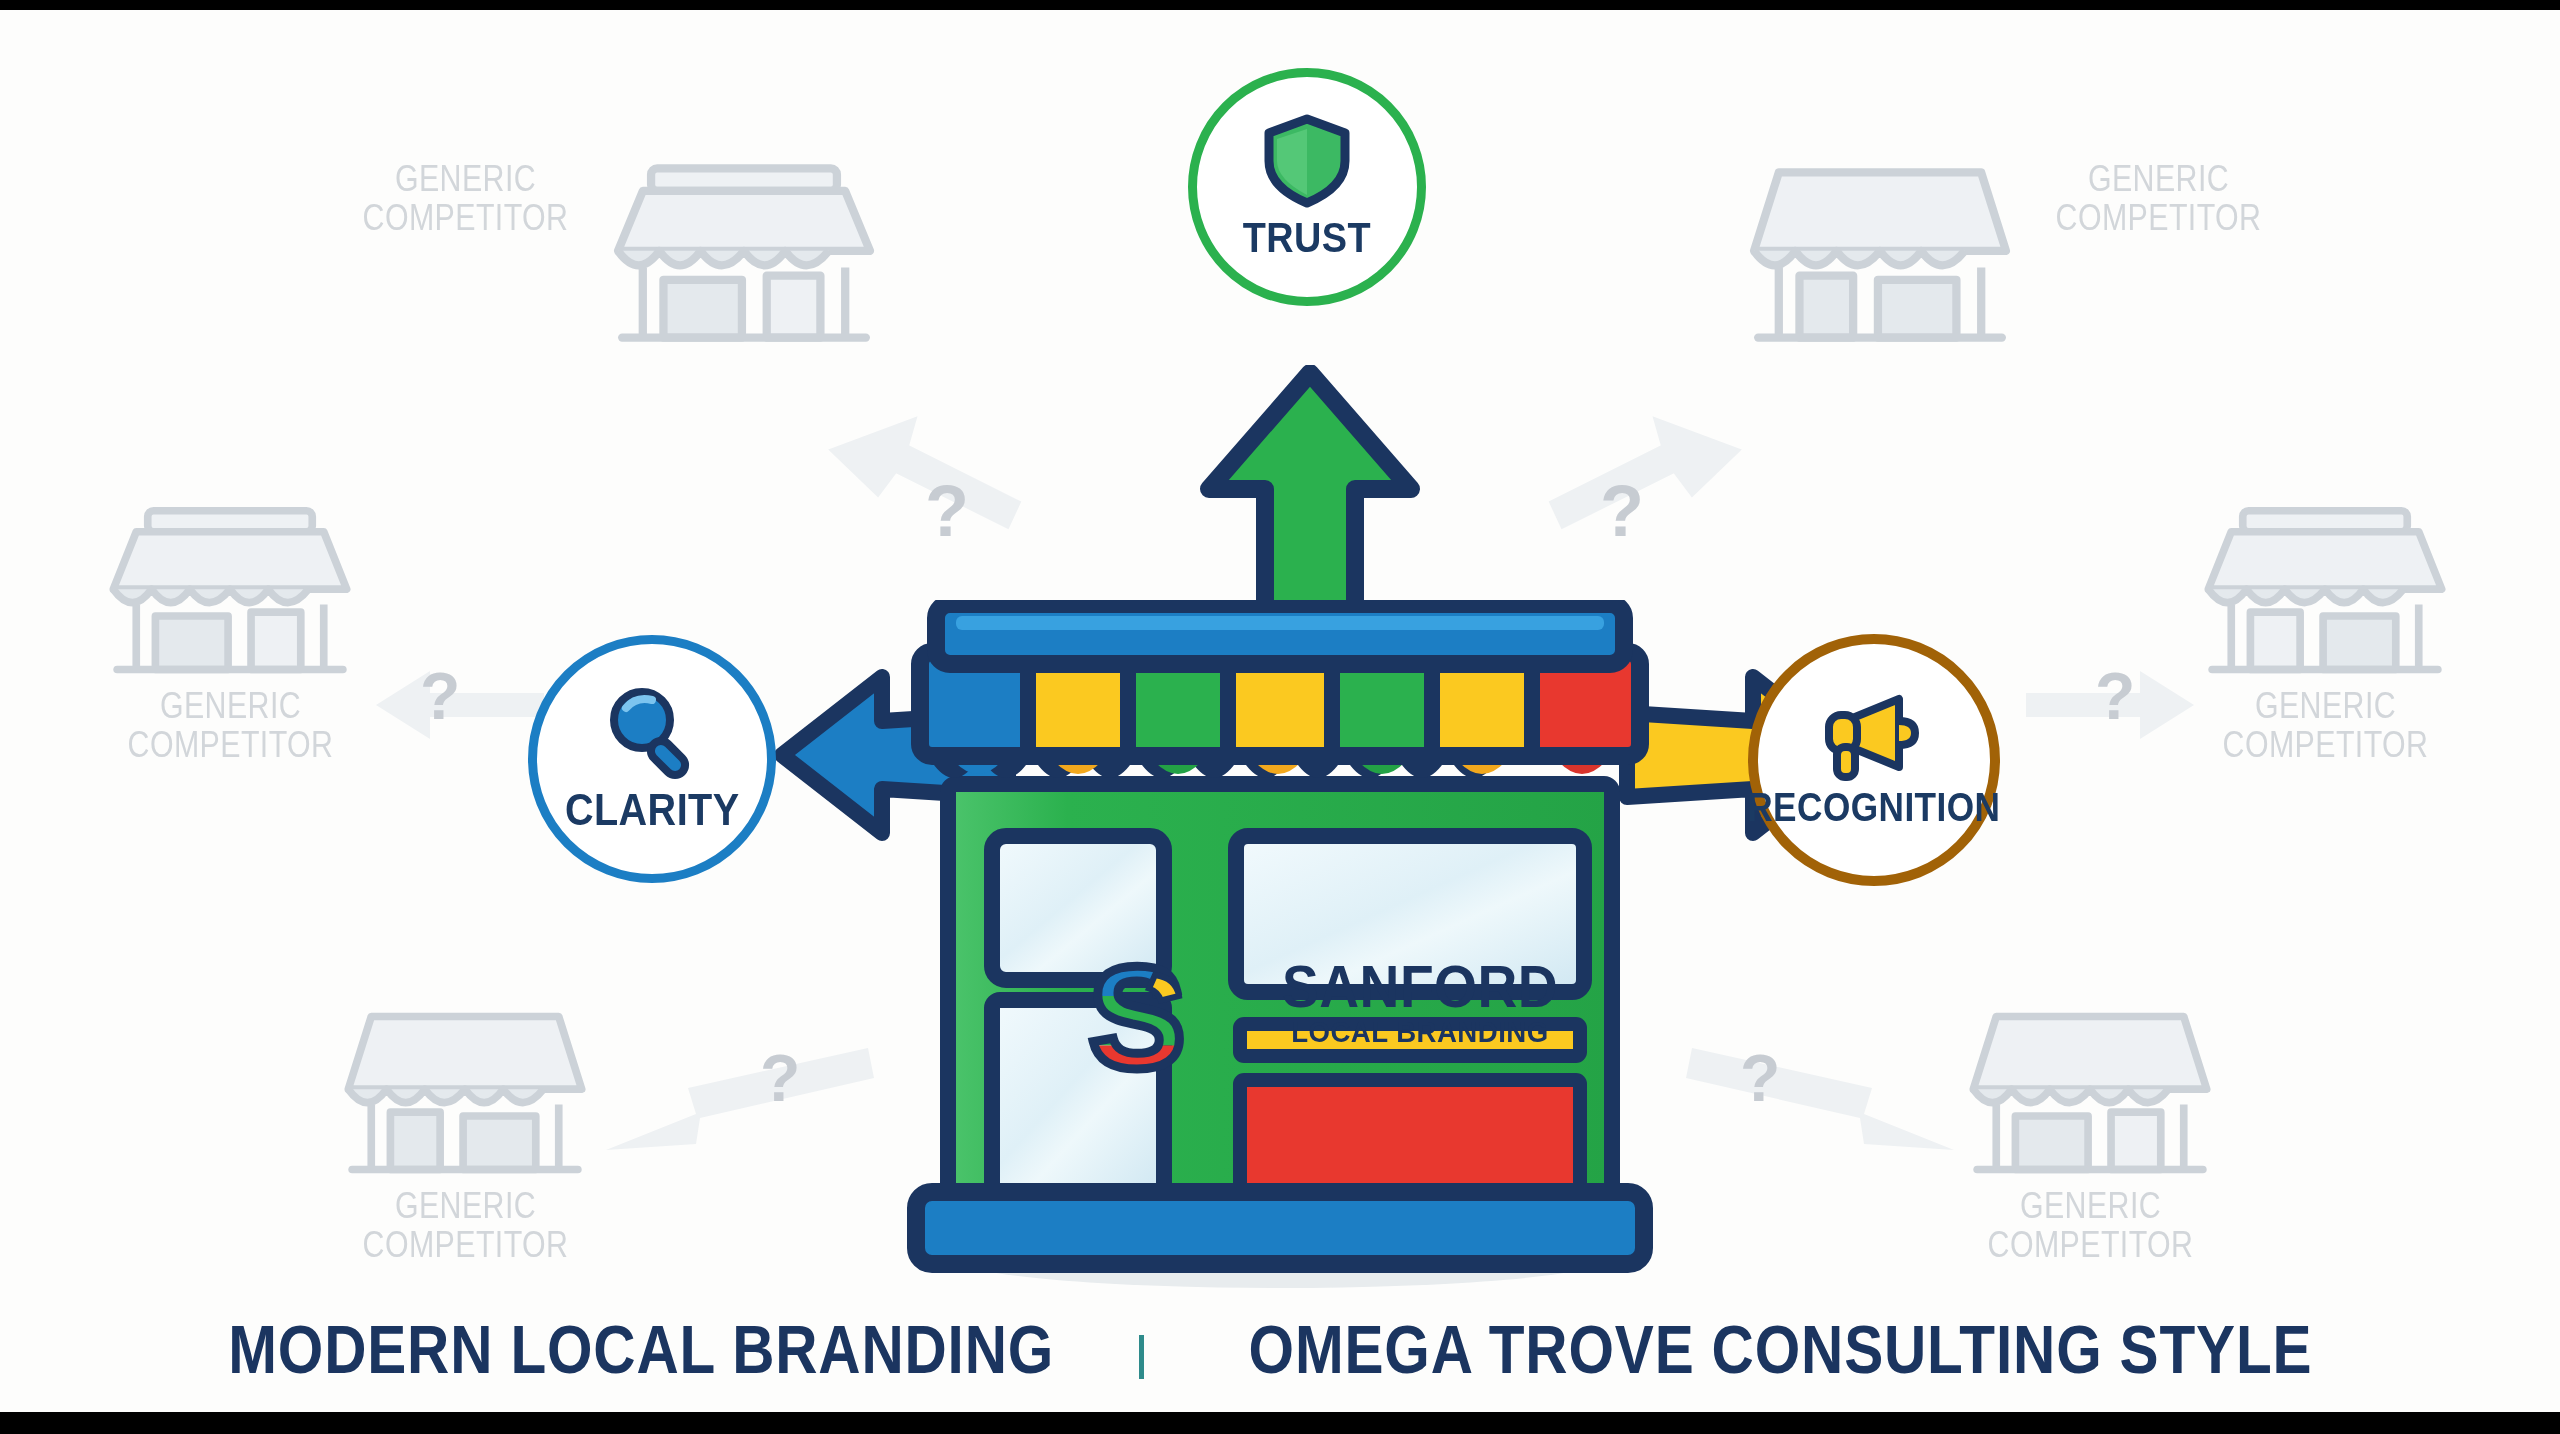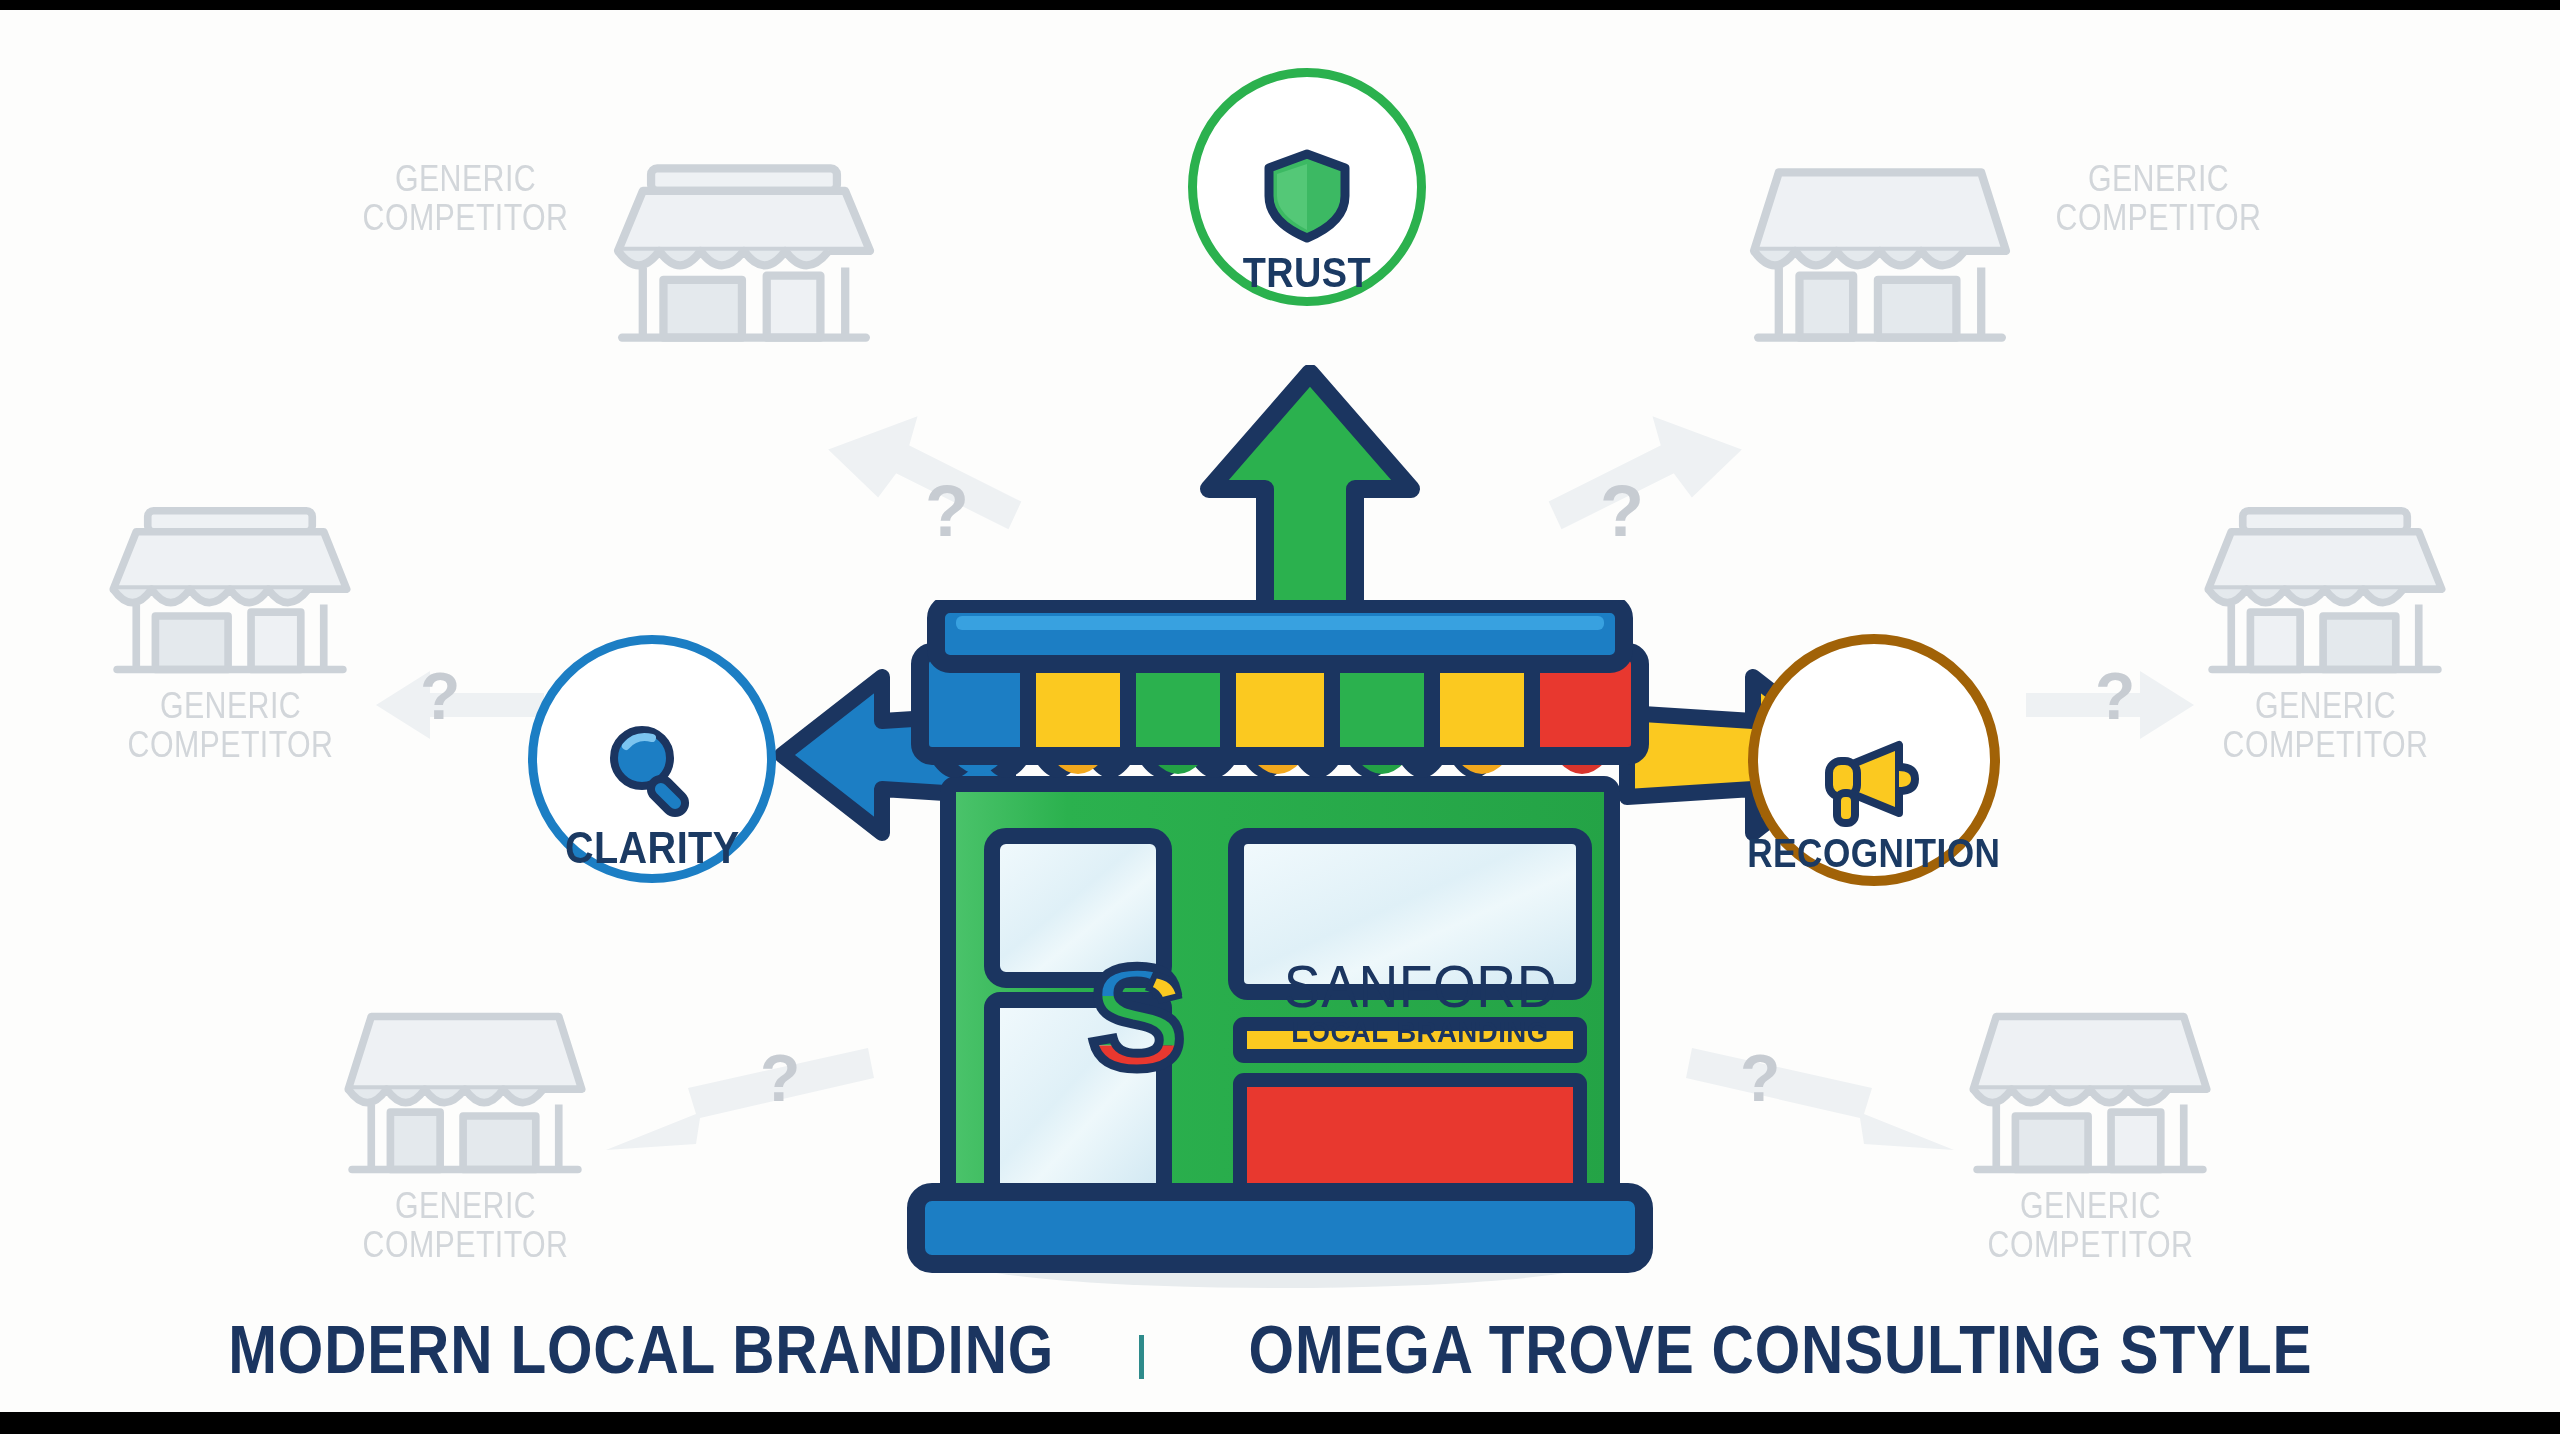--- a/index.html
+++ b/index.html
@@ -61,21 +61,21 @@
   .comp-icon { display: block; }
 
   
   .badge {
     position: absolute;
     border-radius: 50%;
     background: #ffffff;
     display: flex;
     flex-direction: column;
     align-items: center;
-    justify-content: flex-end;
+    justify-content: center;
   }
   .badge-label {
     font-family: "Liberation Sans Narrow", "Liberation Sans", sans-serif;
     font-weight: 700;
     color: #1b3a63;
     letter-spacing: 0.5px;
     transform: scaleX(0.88);
   }
 
   #badge-trust {
@@ -337,21 +337,21 @@
       <rect x="20" y="26" width="360" height="52" rx="6" fill="none" stroke="#1b3560" stroke-width="9"></rect>
 
       <rect x="28" y="2" width="344" height="30" rx="7" fill="#1c7ec4" stroke="#1b3560" stroke-width="9"></rect>
       <rect x="38" y="8" width="324" height="7" rx="3" fill="#38a1e0"></rect>
 
       <rect x="18" y="296" width="364" height="36" rx="8" fill="#1c7ec4" stroke="#1b3560" stroke-width="9"></rect>
     </svg>
 
     <div class="abs" style="left:1250px;top:942px;width:340px;text-align:center;color:#1b3560;
                 font-family:'Liberation Sans Narrow','Liberation Sans',sans-serif;
-                font-weight:400;font-size:60px;letter-spacing:0.5px;">
+                font-weight:700;font-size:60px;letter-spacing:0.5px;">
       <span style="display:inline-block;transform:scaleX(0.92);">SANFORD</span>
     </div>
     <div class="abs" style="left:1250px;top:1005px;width:340px;text-align:center;color:#1b3560;
                 font-family:'Liberation Sans Narrow','Liberation Sans',sans-serif;
                 font-weight:700;font-size:30px;letter-spacing:0.5px;">
       <span style="display:inline-block;transform:scaleX(0.92);">LOCAL BRANDING</span>
     </div>
 
     <svg class="abs" style="left:1062px;top:935px;" width="150" height="150" viewBox="0 0 100 100">
       <defs>

